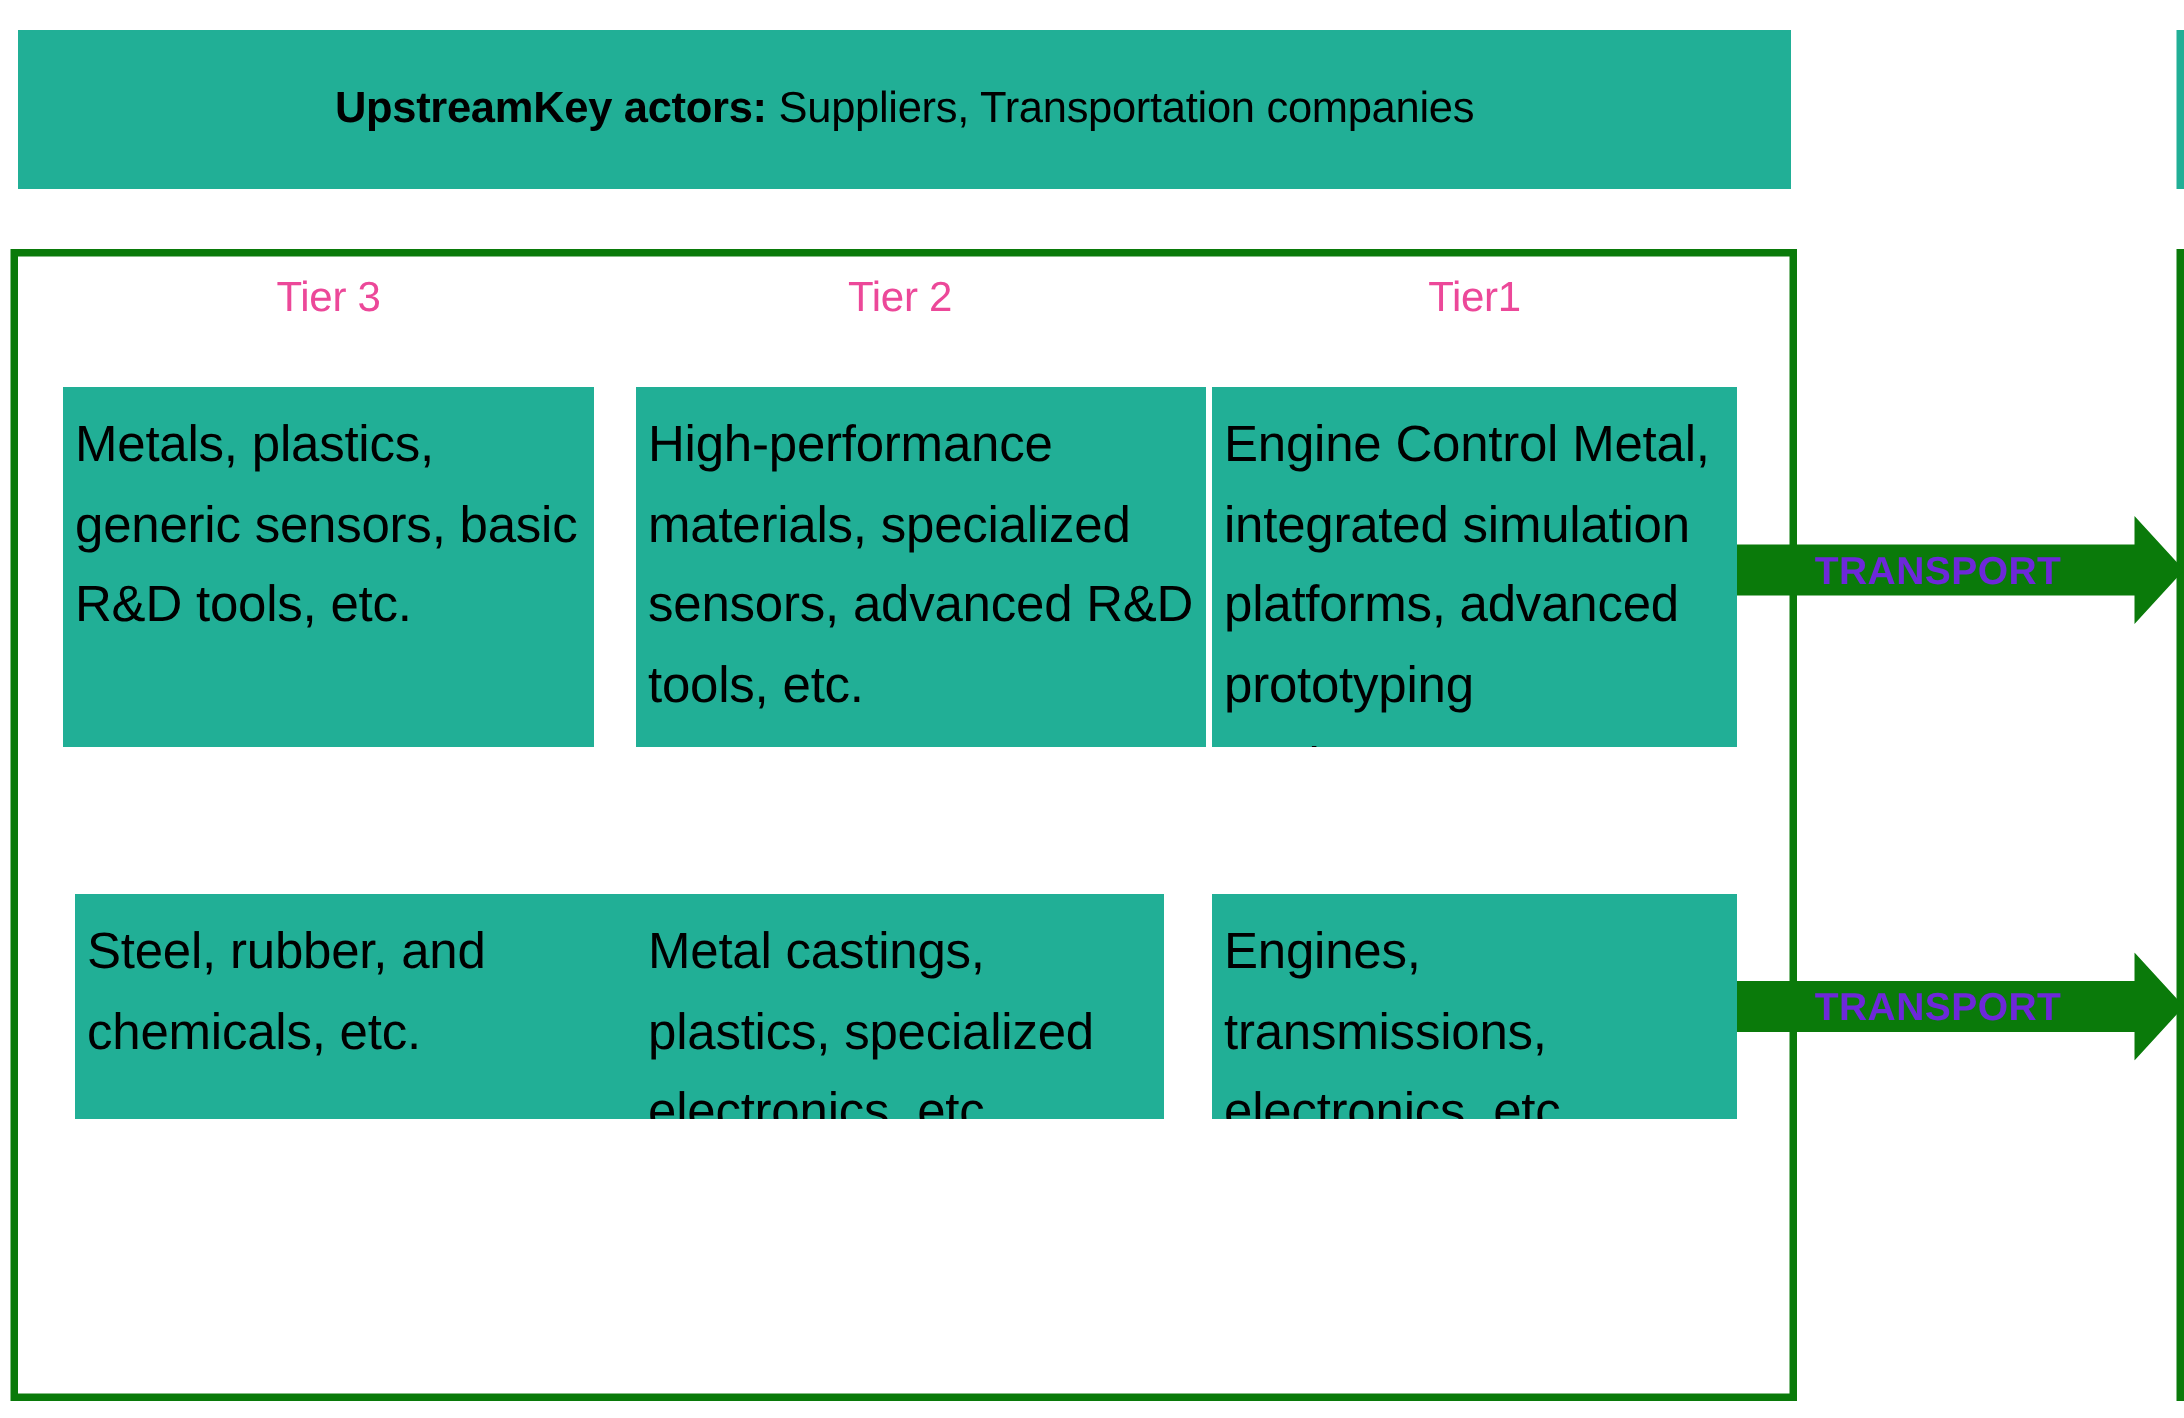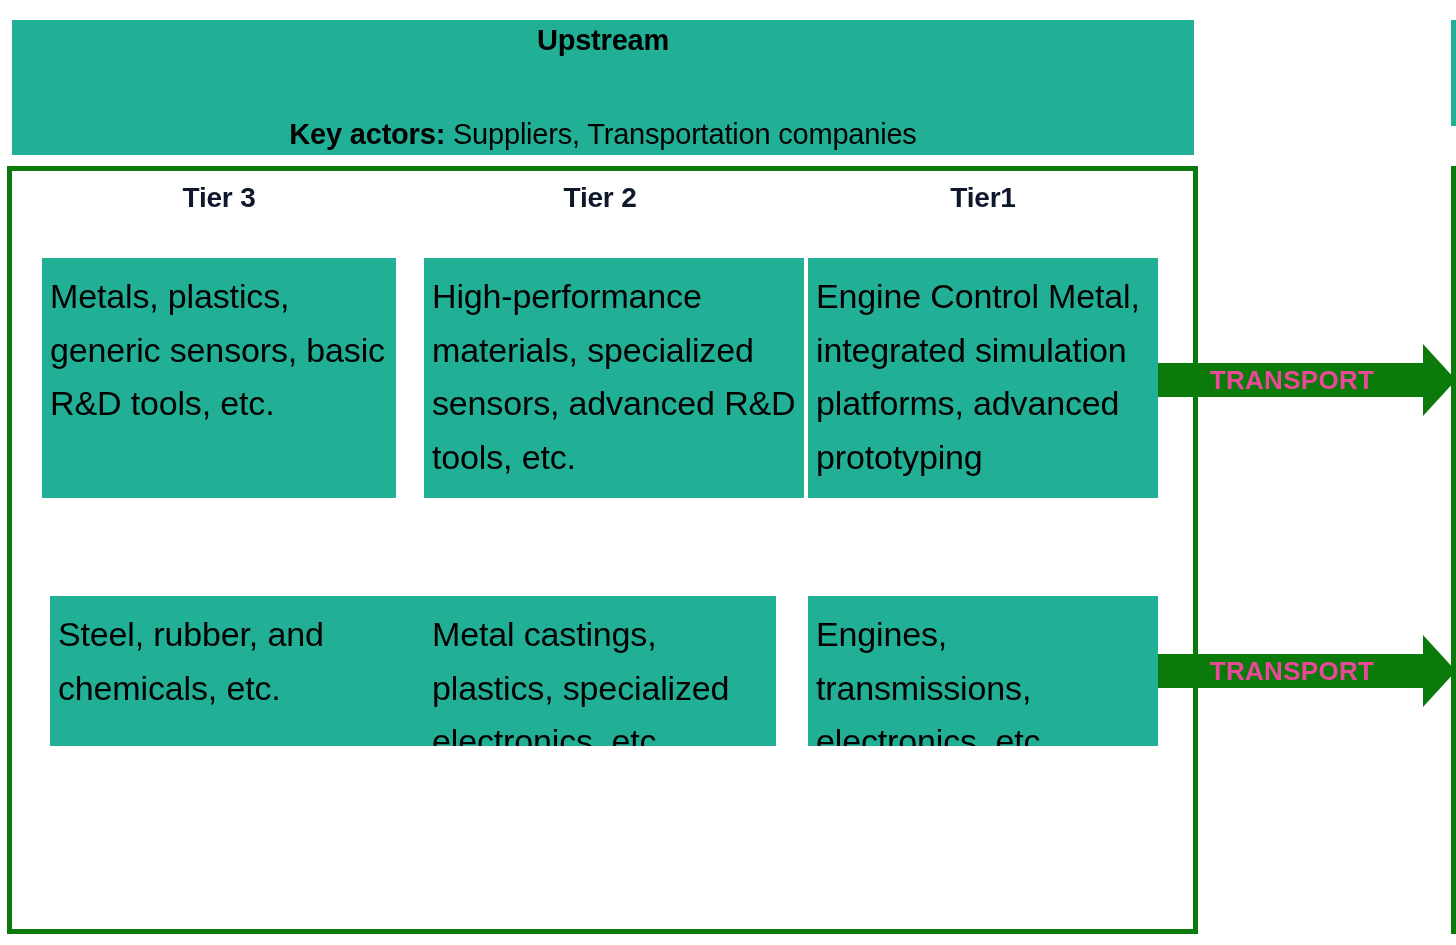--- a/index.html
+++ b/index.html
@@ -18,26 +18,26 @@
     background: #ffffff;
     overflow: hidden;
   }
 
   
   .header-band {
     position: absolute;
     left: 12px;
     top: 20px;
     width: 1182px;
-    height: 135px;
+    height: 106px;
     background: #21AF96;
     display: flex;
-    flex-direction: column;
+    flex-direction: row;
     align-items: center;
-    justify-content: space-between;
+    justify-content: center;
     box-sizing: border-box;
   }
   .header-title {
     font-size: 29px;
     font-weight: bold;
     color: #000000;
     line-height: 1.42;
     letter-spacing: -0.2px;
   }
   .header-sub {
@@ -79,22 +79,22 @@
     border: 5px solid #0A7A0A;
     background: #ffffff;
     box-sizing: border-box;
   }
 
   
   .tier-heading {
     position: absolute;
     top: 182px;
     font-size: 28px;
-    font-weight: bold;
-    color: #0f172a;
+    font-weight: normal;
+    color: #ec4899;
     text-align: center;
     letter-spacing: -0.2px;
   }
   #tier-h-0 { left: 42px;  width: 354px; }
   #tier-h-1 { left: 424px; width: 352px; }
   #tier-h-2 { left: 808px; width: 350px; }
 
   
   .card {
     position: absolute;
@@ -130,21 +130,21 @@
     position: absolute;
     left: 0;
     top: 0;
     width: 268px;
     height: 72px;
     display: flex;
     align-items: center;
     justify-content: center;
     font-size: 26px;
     font-weight: bold;
-    color: #ec4899;
+    color: #6d28d9;
     letter-spacing: 0.3px;
     pointer-events: none;
   }
 </style>
 </head>
 <body>
 
 <div id="canvas">
 
   <div class="header-band">

